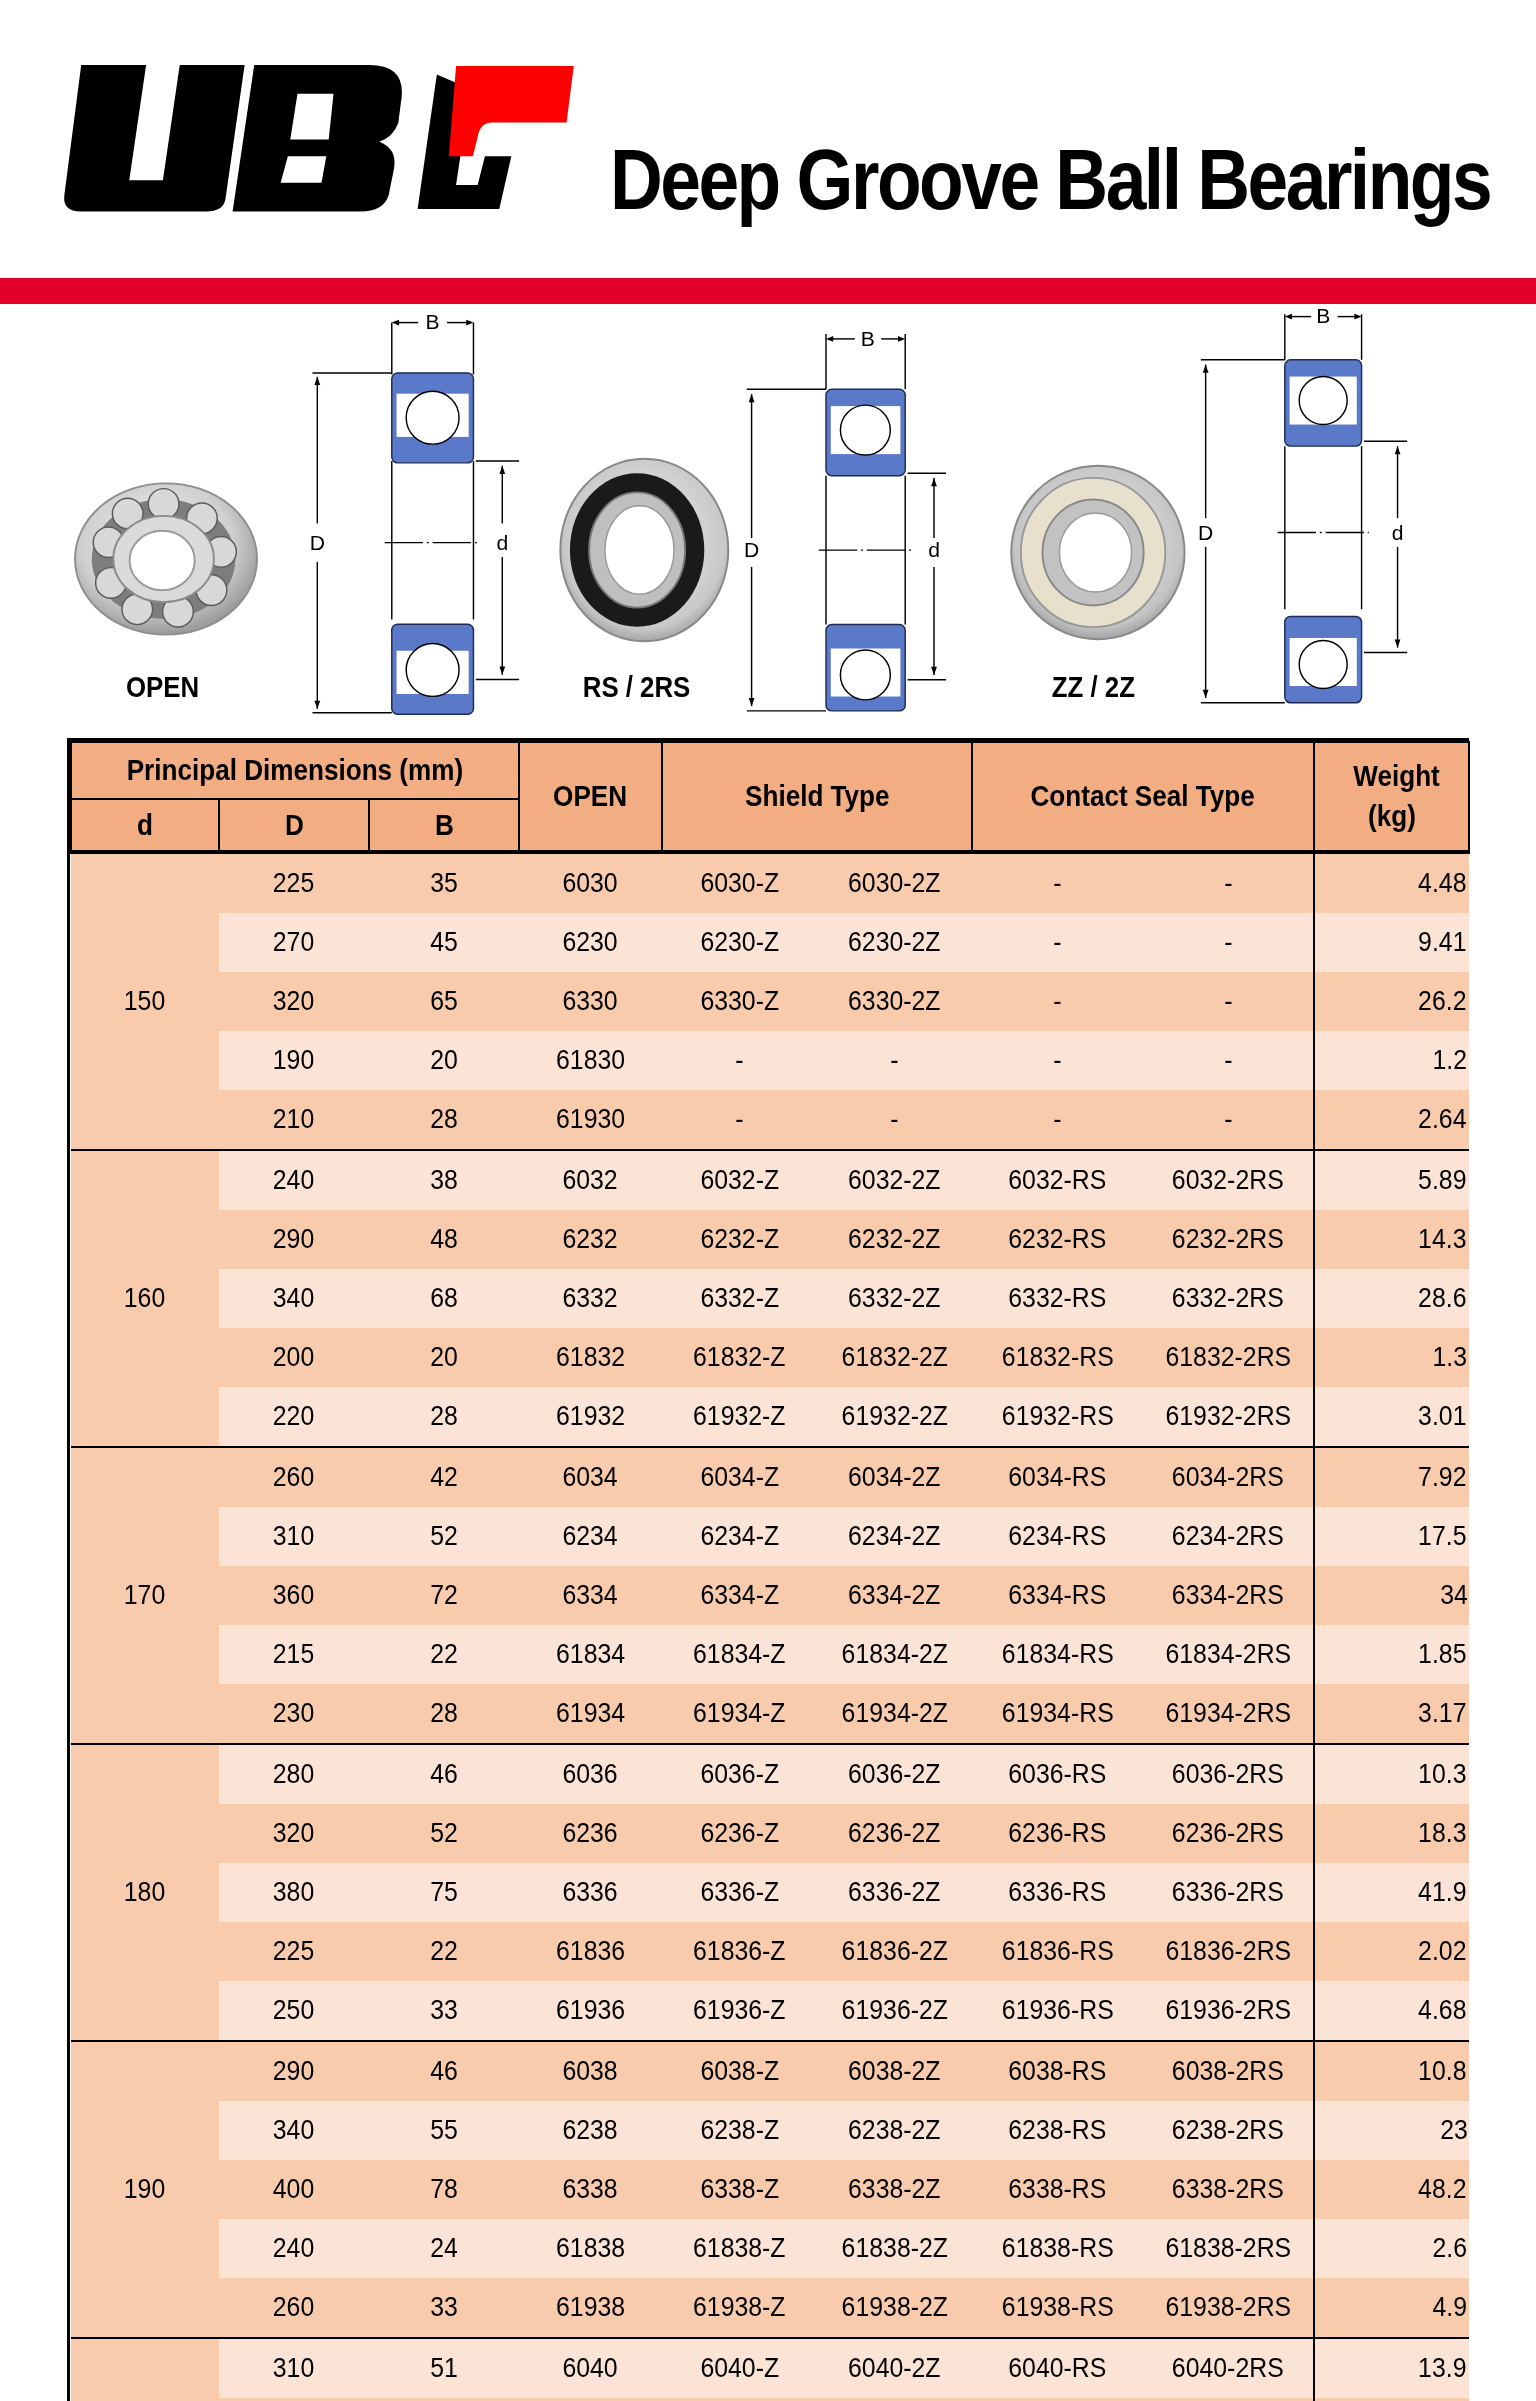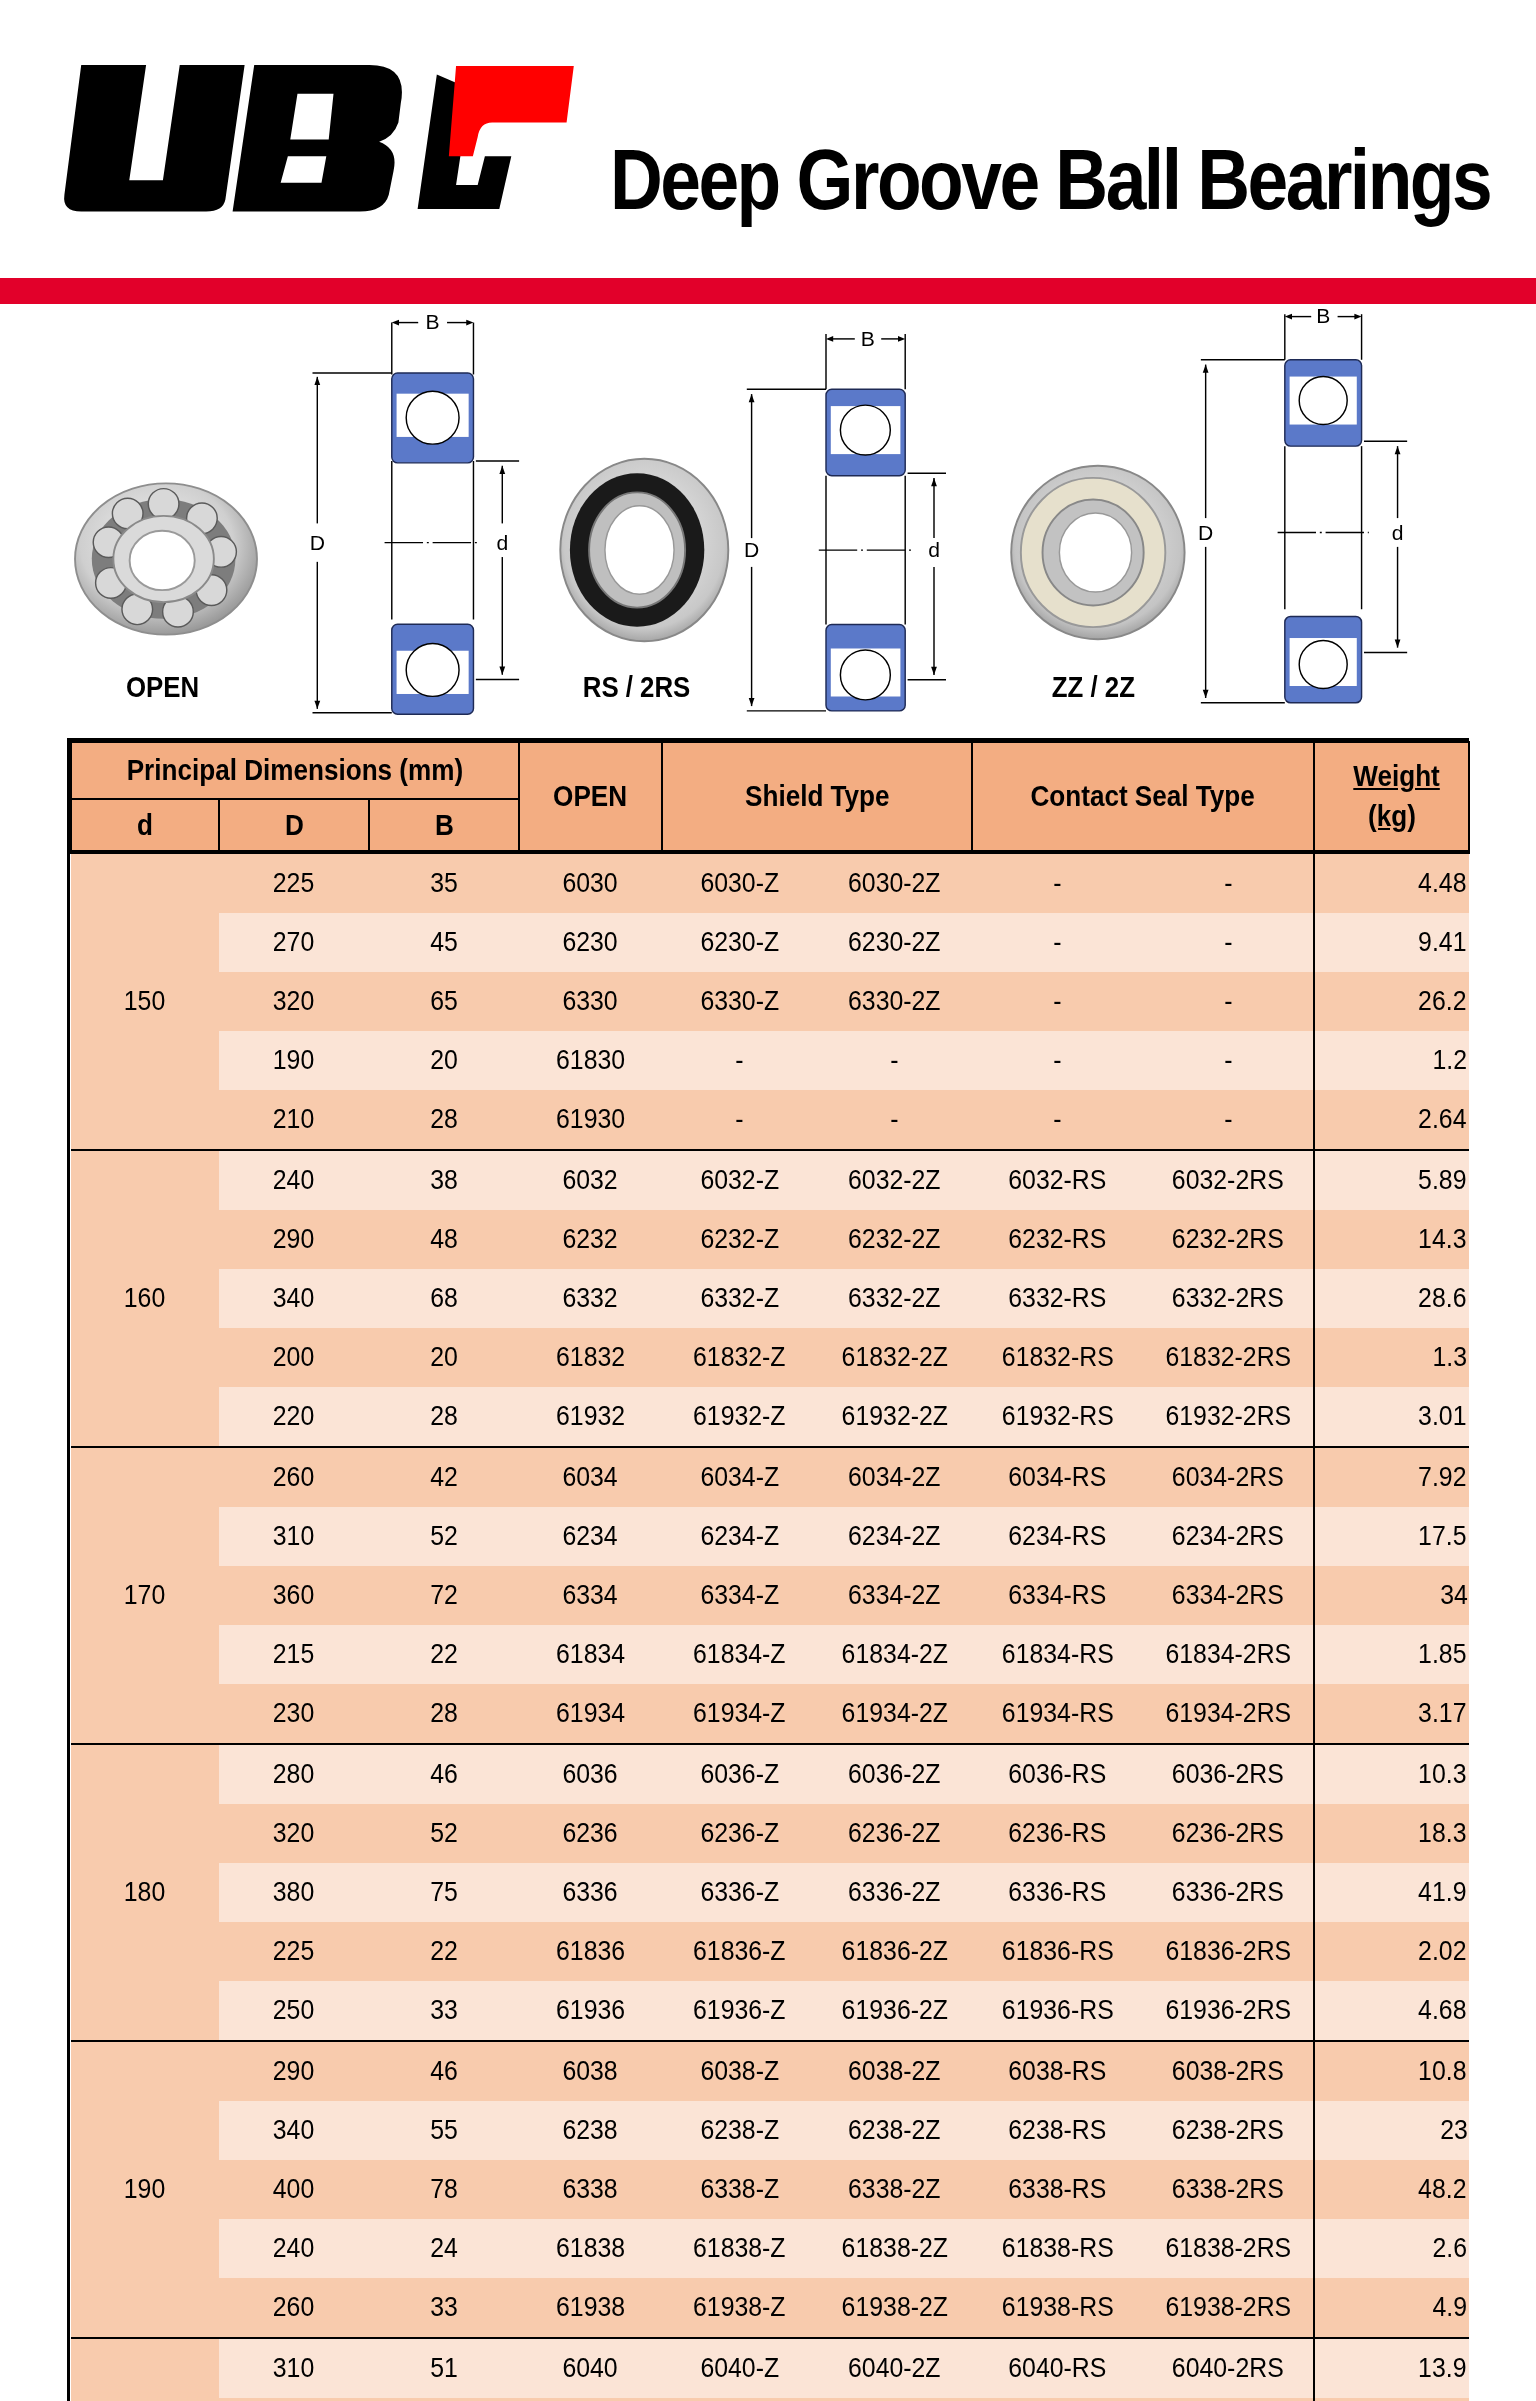--- a/index.html
+++ b/index.html
@@ -16,21 +16,21 @@
   table{border-collapse:collapse;width:100%;table-layout:fixed;}
   th{background:#f3ad82;font-weight:bold;font-size:29px;border:2.9px solid #000;padding:0;transform:none;}
   th span{display:inline-block;transform:scaleX(0.9);}
   td{font-size:27px;text-align:center;height:59px;padding:0;border:none;}
   td span{display:inline-block;transform:scaleX(0.92);}
   tr.odd td{background:#f8cbad;}
   tr.even td{background:#fbe4d6;}
   td.dcell{background:#f8cbad !important;border-right:none;}
   tr.grp-first td{border-top:2.9px solid #000;}
   td.wcol{border-left:2.9px solid #000;text-align:right;}
-  .hdr1{height:57px;text-decoration:underline;}
+  .hdr1{height:57px;}
   .hdr2{height:53px;}
   th.bottomthick{border-bottom:4.8px solid #000;}
 </style>
 </head>
 <body>
 
 <svg id="logo" class="abs" viewBox="0 0 1080 320">
 
   <path d="M40 10 L175 10 L140 250 L210 250 L245 10 L380 10 L340 290 Q335 315 300 315 L40 315 Q0 315 5 280 Z" fill="#000"></path>
 

